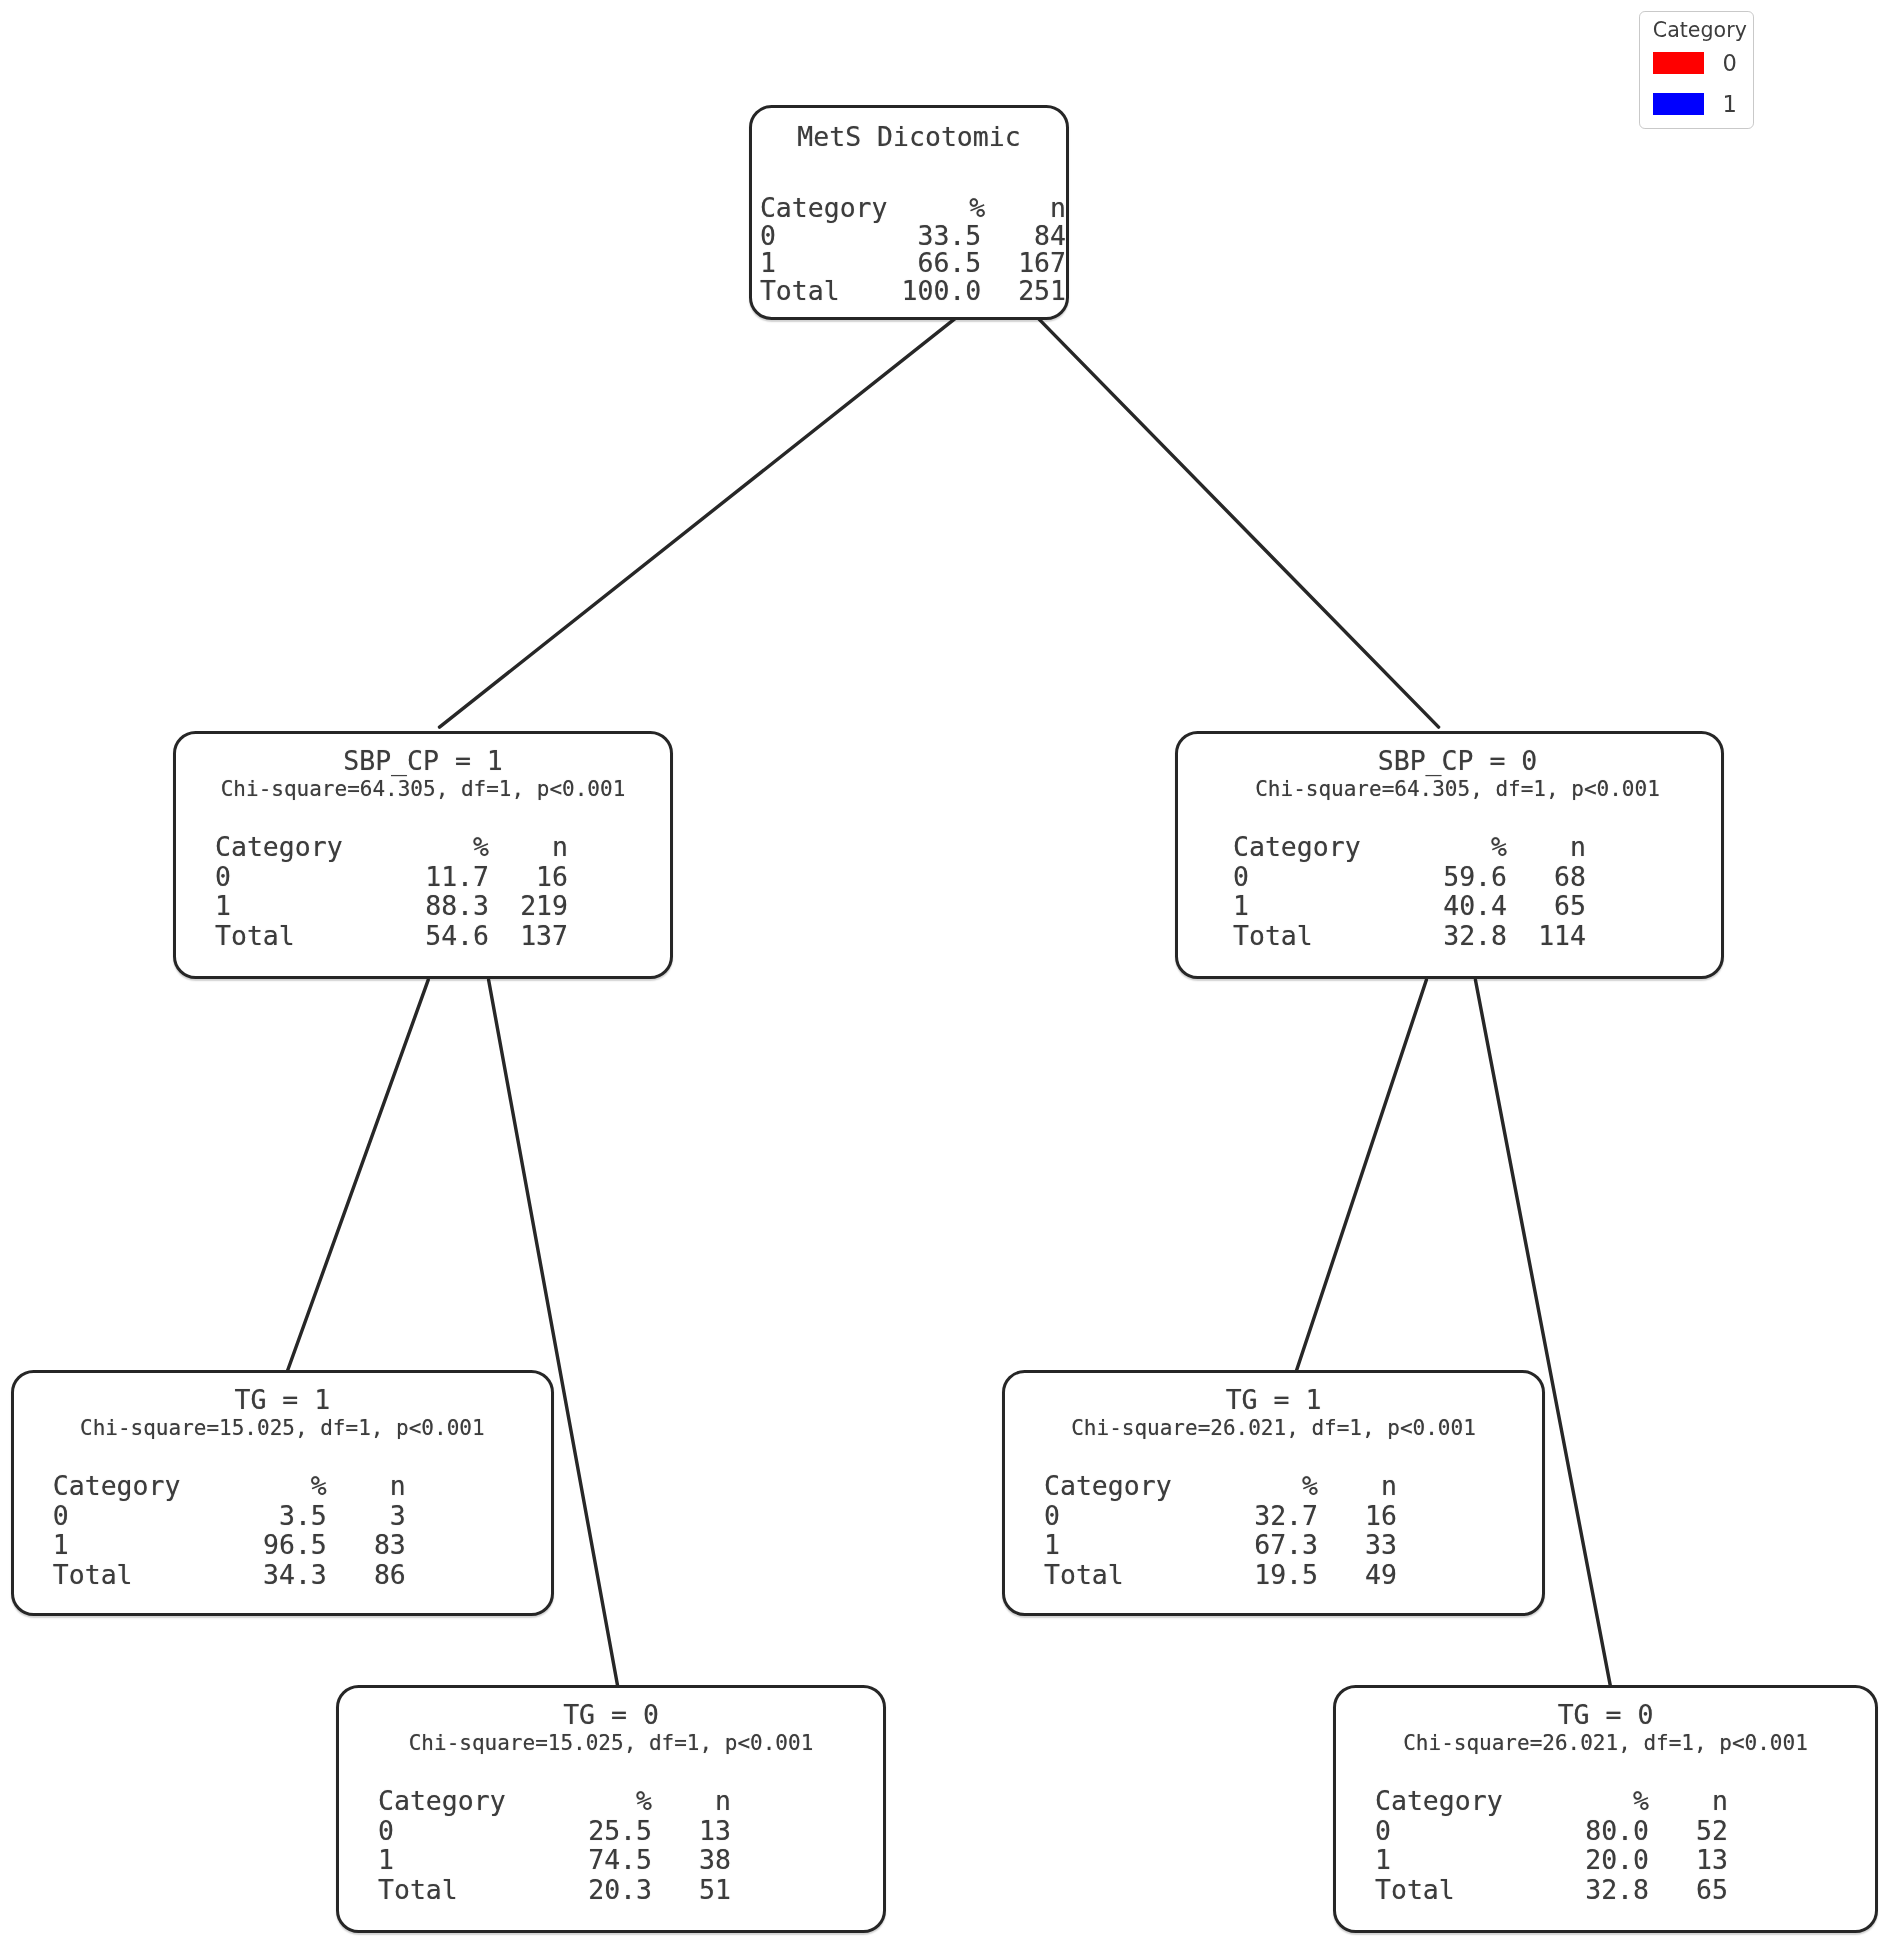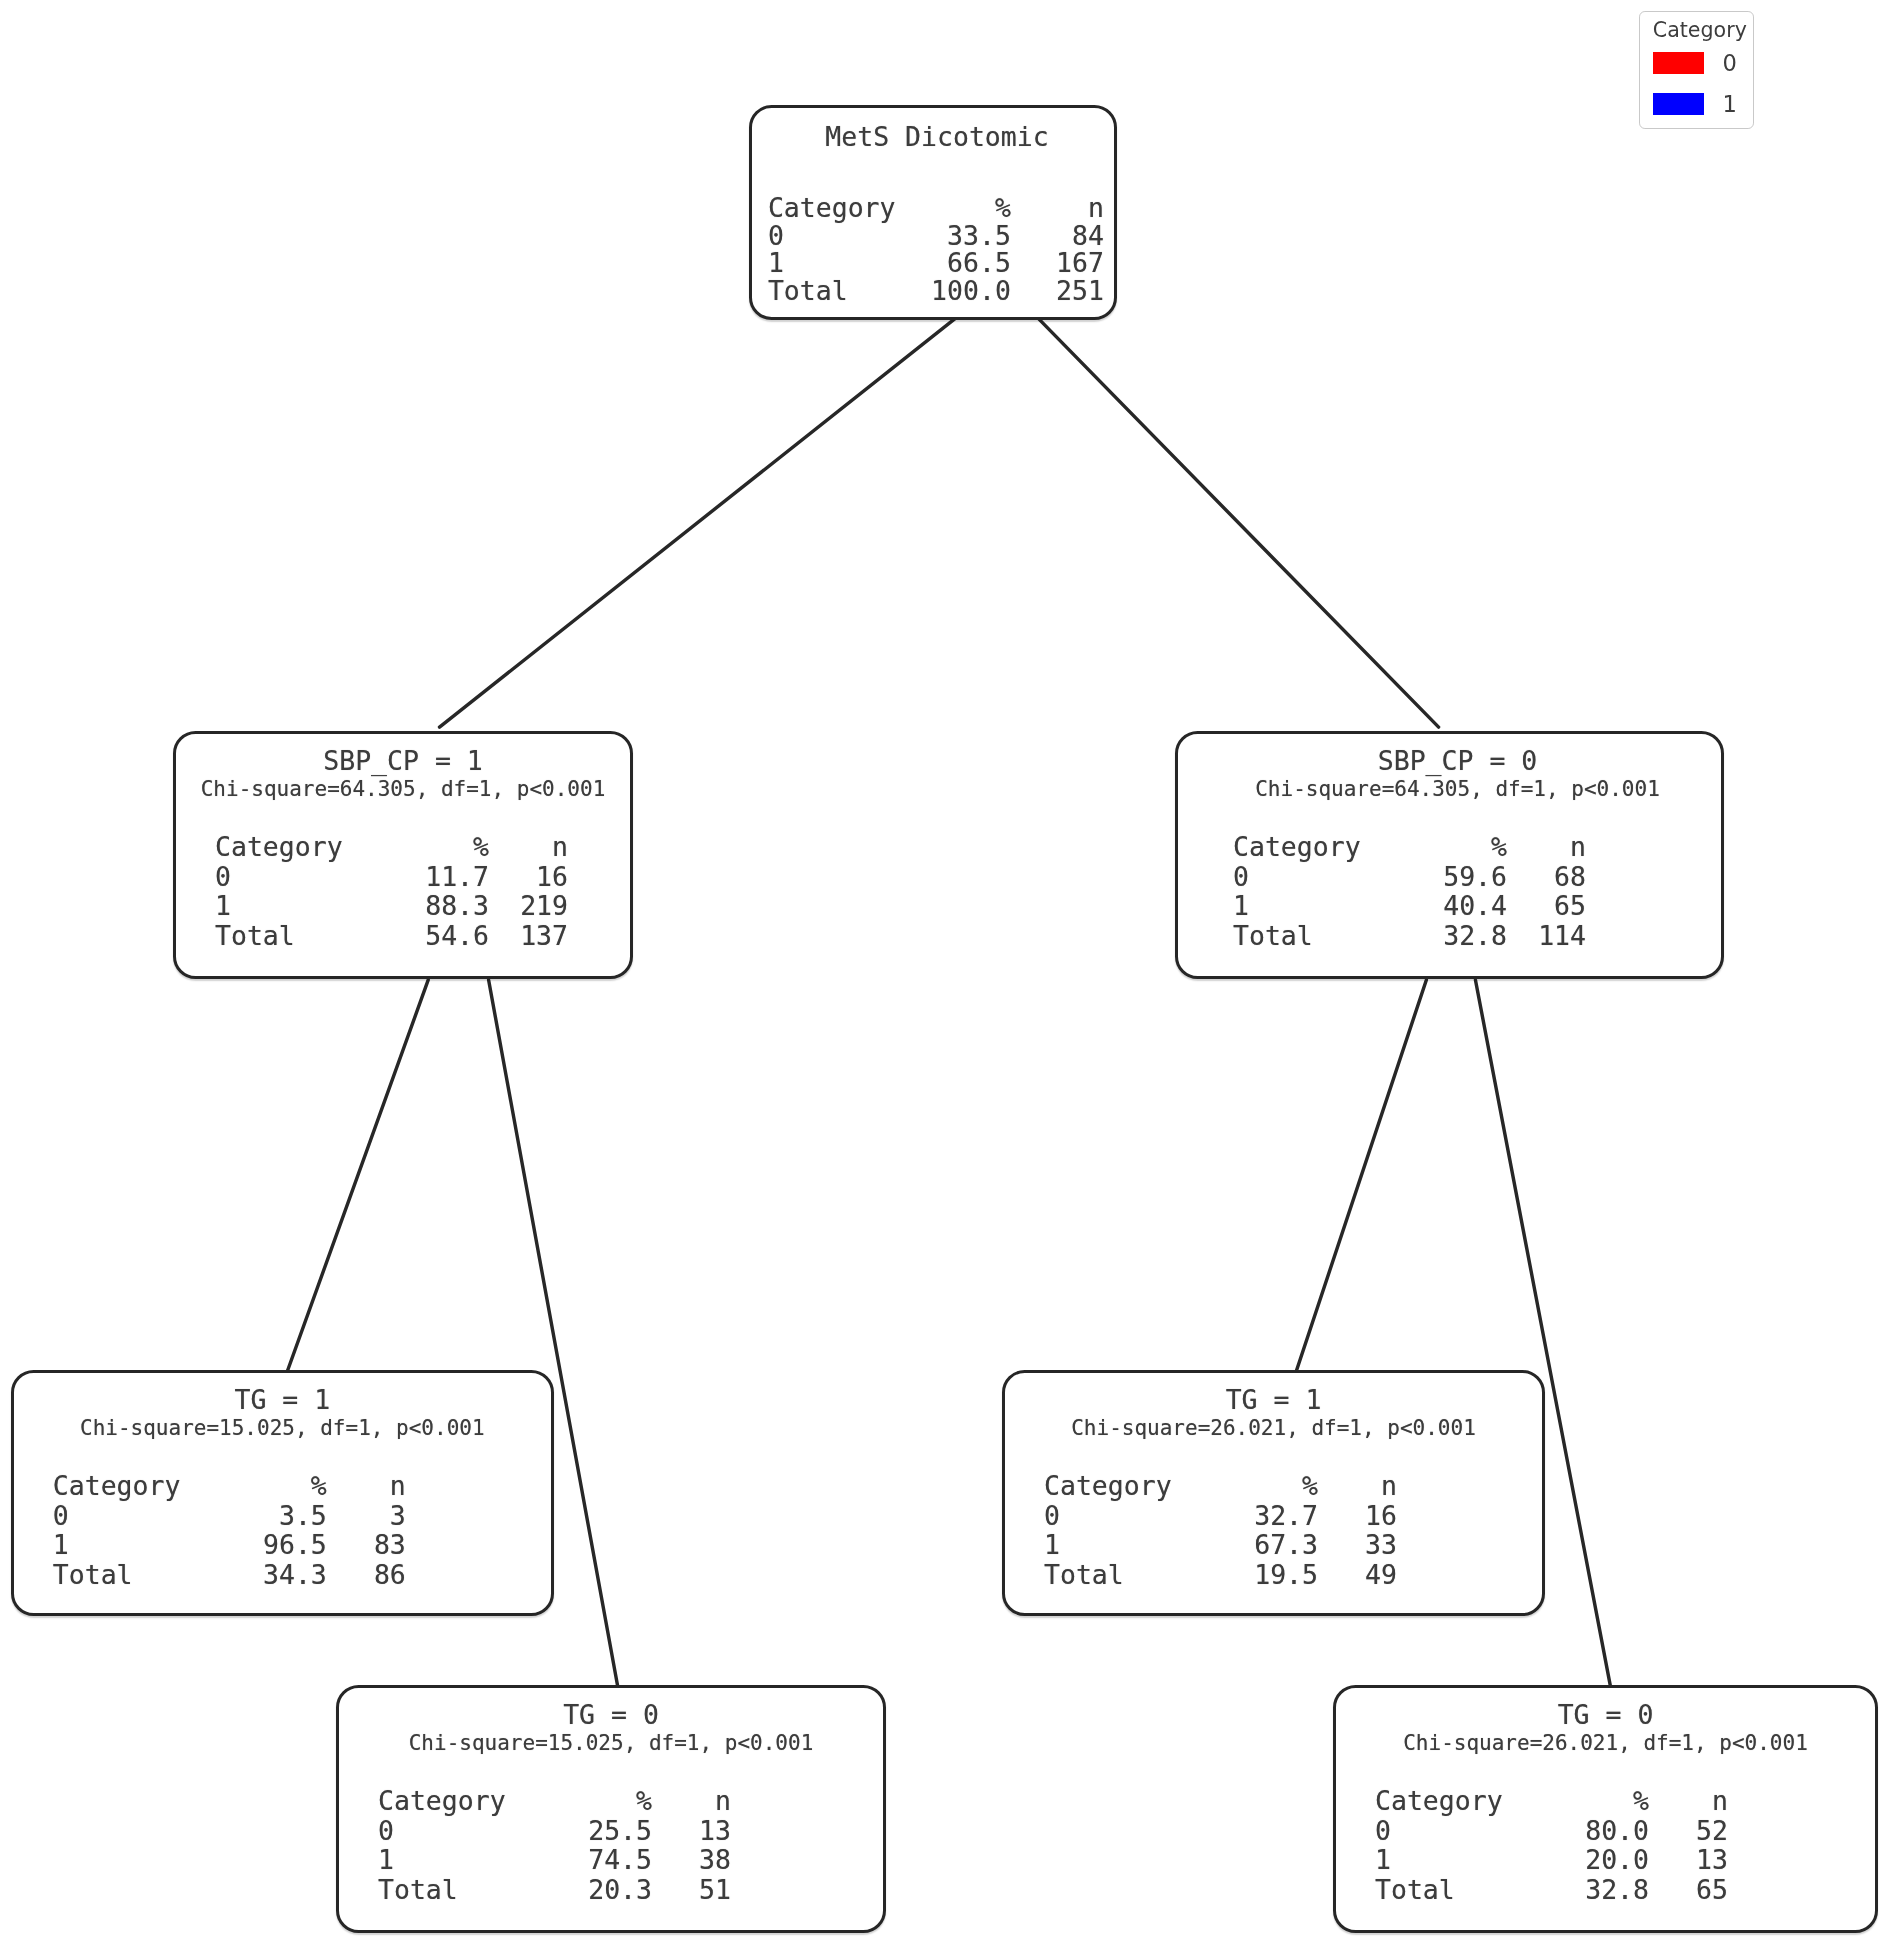--- a/index.html
+++ b/index.html
@@ -41,21 +41,21 @@
     <g stroke="#272727" stroke-width="7" stroke-linecap="round" fill="none">
       <line x1="1945" y1="649" x2="895" y2="1481"></line>
       <line x1="2115" y1="649" x2="2930" y2="1481"></line>
       <line x1="872" y1="1996" x2="585" y2="2793"></line>
       <line x1="995" y1="1996" x2="1258" y2="3435"></line>
       <line x1="2905" y1="1996" x2="2640" y2="2793"></line>
       <line x1="3005" y1="1996" x2="3280" y2="3435"></line>
     </g>
   </svg>
 
-  <div class="node node--root" style="left:749px;top:105px;width:368px;height:215px;box-sizing:border-box;padding-left:8px;">
+  <div class="node node--root" style="left:749px;top:105px;width:320px;height:215px;box-sizing:border-box;">
     <div class="node-title">MetS Dicotomic</div>
 
     <div class="node-table">
       <div class="trow">
         <span class="c cat">Category</span>
         <span class="c pct">%</span>
         <span class="c n">n</span>
       </div>
       <div class="trow">
         <span class="c cat">0</span>
@@ -68,21 +68,21 @@
         <span class="c n">167</span>
       </div>
       <div class="trow">
         <span class="c cat">Total</span>
         <span class="c pct">100.0</span>
         <span class="c n">251</span>
       </div>
     </div>
   </div>
 
-  <div class="node" style="left:173px;top:731px;width:460px;height:248px;box-sizing:border-box;">
+  <div class="node" style="left:173px;top:731px;width:500px;height:248px;box-sizing:border-box;">
     <div class="node-title">SBP_CP = 1</div>
     <div class="node-subtitle">Chi-square=64.305, df=1, p&lt;0.001</div>
     <div class="node-table">
       <div class="trow">
         <span class="c cat">Category</span>
         <span class="c pct">%</span>
         <span class="c n">n</span>
       </div>
       <div class="trow">
         <span class="c cat">0</span>

